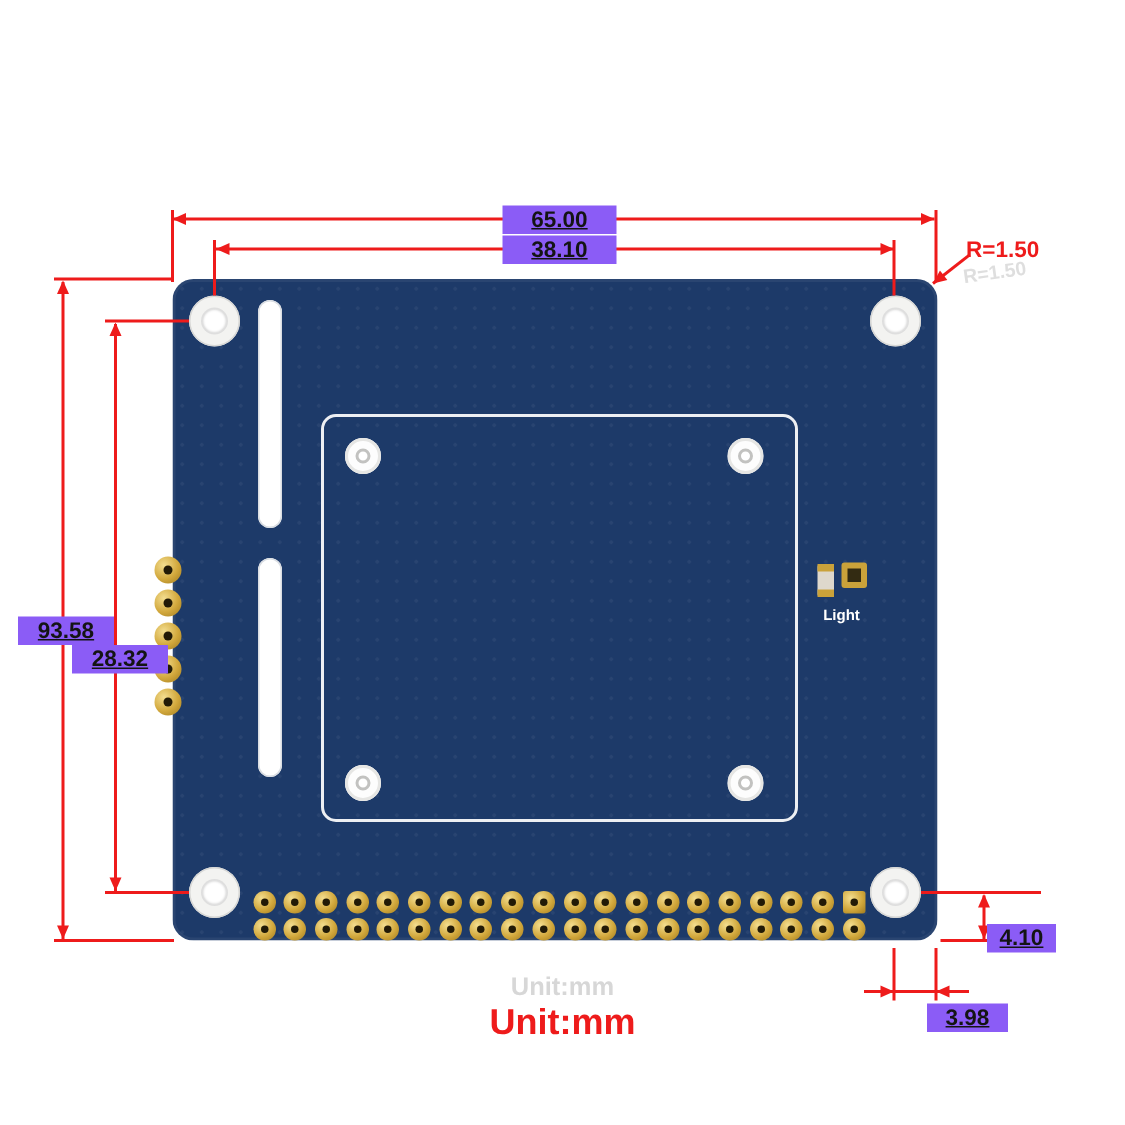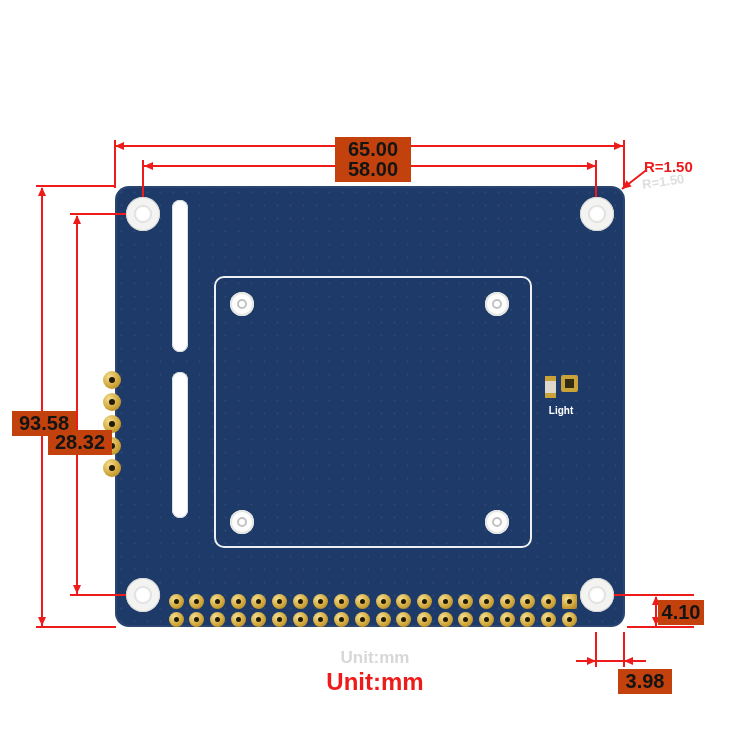--- a/index.html
+++ b/index.html
@@ -55,22 +55,22 @@
 
   
   .hl{position:absolute;height:2px;background:var(--red);}
   .vl{position:absolute;width:2px;background:var(--red);}
   .ah{position:absolute;width:0;height:0;border-style:solid;}
   .ah-left {border-width:4px 9px 4px 0;border-color:transparent var(--red) transparent transparent;}
   .ah-right{border-width:4px 0 4px 9px;border-color:transparent transparent transparent var(--red);}
   .ah-up   {border-width:0 4px 9px 4px;border-color:transparent transparent var(--red) transparent;}
   .ah-down {border-width:9px 4px 0 4px;border-color:var(--red) transparent transparent transparent;}
 
-  .dlabel{position:absolute;font-weight:700;font-size:20px;color:var(--dimtext);background:#c2410c;
-          text-align:center;line-height:1.15;padding:1px 3px;}
+  .dlabel{position:absolute;font-weight:700;font-size:15px;color:var(--dimtext);background:#8b5cf6;
+          text-align:center;line-height:1.15;padding:1px 3px;text-decoration:underline;}
   .red-label{position:absolute;font-weight:700;font-size:15px;color:var(--red);line-height:1.1;}
   .unit-label{position:absolute;left:290px;top:668px;width:170px;text-align:center;
               color:var(--red);font-weight:700;font-size:24px;}
   .unit-watermark{position:absolute;left:300px;top:648px;width:150px;text-align:center;
               color:#bdbdbd;opacity:.6;font-weight:600;font-size:17px;}
   .r-watermark{position:absolute;left:642px;top:174px;color:#c4c4c4;opacity:.55;
               font-weight:600;font-size:13px;transform:rotate(-8deg);}
   .leader{transform-origin:left center;}
 </style>
 </head>
@@ -153,21 +153,21 @@
   <div class="hl" style="left:116px;top:145px;width:507px;"></div>
   <div class="ah ah-left" style="left:115px;top:142px;"></div>
   <div class="ah ah-right" style="left:614px;top:142px;"></div>
   <div class="dlabel" style="left:335px;top:137px;width:70px;">65.00</div>
 
   <div class="vl" style="left:142px;top:160px;height:37px;"></div>
   <div class="vl" style="left:595px;top:160px;height:37px;"></div>
   <div class="hl" style="left:144px;top:165px;width:452px;"></div>
   <div class="ah ah-left" style="left:144px;top:162px;"></div>
   <div class="ah ah-right" style="left:587px;top:162px;"></div>
-  <div class="dlabel" style="left:335px;top:157px;width:70px;">58.00</div>
+  <div class="dlabel" style="left:335px;top:157px;width:70px;">38.10</div>
 
   <div class="hl leader" style="left:622px;top:188px;width:31px;transform:rotate(-38deg);"></div>
   <div class="ah ah-left leader" style="left:622px;top:185px;transform:rotate(-38deg);"></div>
   <div class="red-label" style="left:644px;top:159px;width:70px;">R=1.50</div>
   <div class="r-watermark">R=1.50</div>
 
   <div class="hl" style="left:36px;top:185px;width:80px;"></div>
   <div class="hl" style="left:36px;top:626px;width:80px;"></div>
   <div class="vl" style="left:41px;top:188px;height:438px;"></div>
   <div class="ah ah-up" style="left:38px;top:187px;"></div>
@@ -179,21 +179,21 @@
   <div class="vl" style="left:76px;top:216px;height:378px;"></div>
   <div class="ah ah-up" style="left:73px;top:215px;"></div>
   <div class="ah ah-down" style="left:73px;top:585px;"></div>
   <div class="dlabel" style="left:48px;top:430px;width:58px;">28.32</div>
 
   <div class="hl" style="left:614px;top:594px;width:80px;"></div>
   <div class="hl" style="left:627px;top:626px;width:67px;"></div>
   <div class="vl" style="left:655px;top:597px;height:30px;"></div>
   <div class="ah ah-up" style="left:652px;top:596px;"></div>
   <div class="ah ah-down" style="left:652px;top:617px;"></div>
-  <div class="dlabel" style="left:658px;top:600px;width:40px;">4.10</div>
+  <div class="dlabel" style="left:658px;top:616px;width:40px;">4.10</div>
 
   <div class="vl" style="left:595px;top:632px;height:35px;"></div>
   <div class="vl" style="left:623px;top:632px;height:35px;"></div>
   <div class="hl" style="left:576px;top:660px;width:70px;"></div>
   <div class="ah ah-right" style="left:587px;top:657px;"></div>
   <div class="ah ah-left" style="left:624px;top:657px;"></div>
   <div class="dlabel" style="left:618px;top:669px;width:48px;">3.98</div>
 
   <div class="unit-watermark">Unit:mm</div>
   <div class="unit-label">Unit:mm</div>

